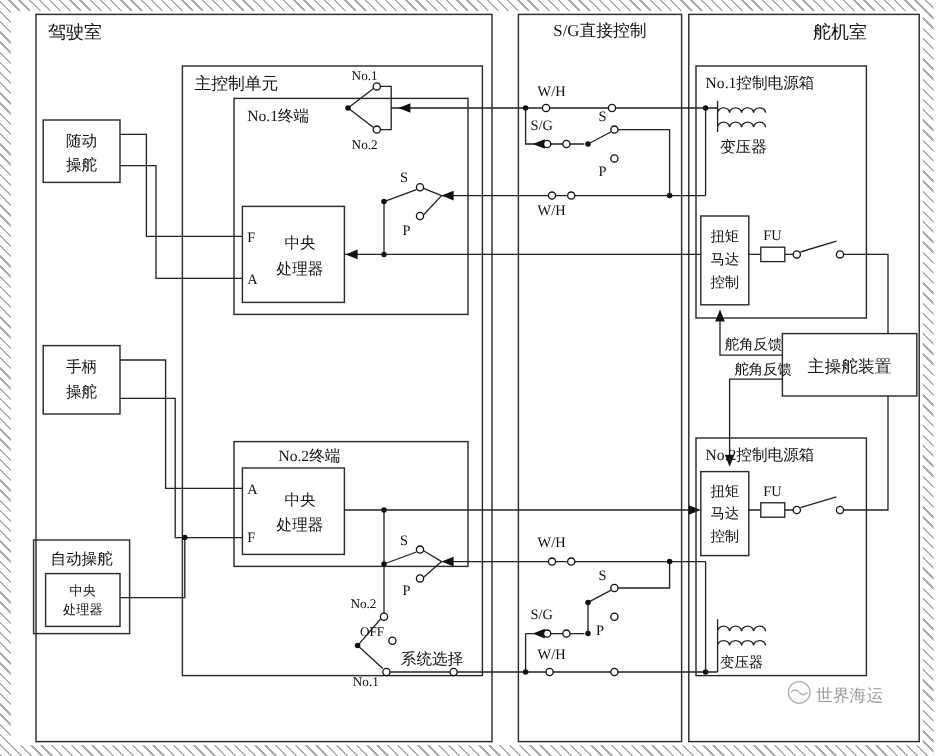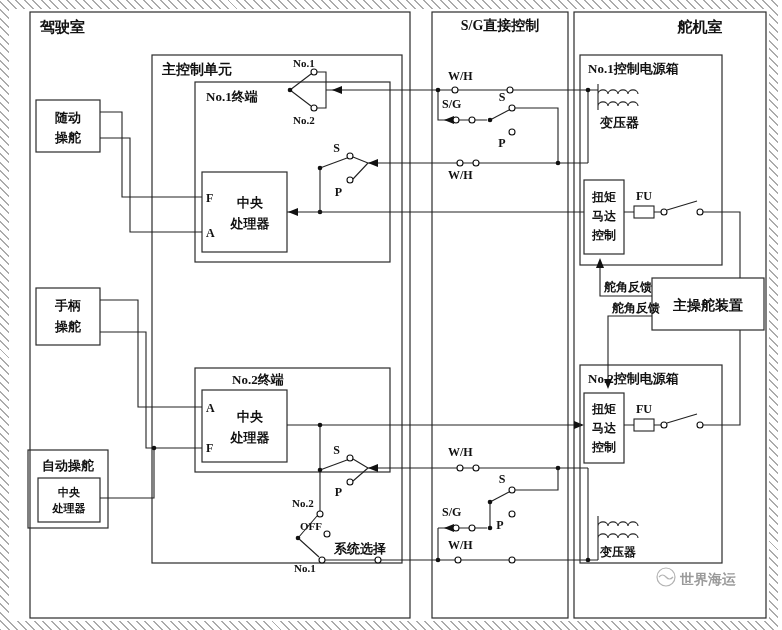--- a/index.html
+++ b/index.html
@@ -1,20 +1,19 @@
 <!DOCTYPE html>
 <html><head>
 <meta charset="utf-8">
 <style>
   html,body{margin:0;padding:0;background:#fff;}
   .canvas{
     position:relative;width:778px;height:630px;
     background:repeating-linear-gradient(45deg,#ababab 0 1.4px,#ffffff 1.4px 6px);
     font-family:"Liberation Serif","DejaVu Serif",serif;
-    font-weight:bold;
   }
   .inner{position:absolute;left:9px;top:9px;right:9px;bottom:9px;background:#ffffff;}
   svg{position:absolute;left:0;top:0;}
   svg text{fill:#111;font-family:"Liberation Serif","DejaVu Serif",serif;}
   .box{fill:none;stroke:#2b2b2b;stroke-width:1.2;}
   .wire{fill:none;stroke:#222;stroke-width:1.1;}
   .blade{fill:none;stroke:#222;stroke-width:1.1;}
   .dot{fill:#111;stroke:none;}
   .contact{fill:#fff;stroke:#111;stroke-width:1.1;}
   .arrow{fill:#111;stroke:none;}

